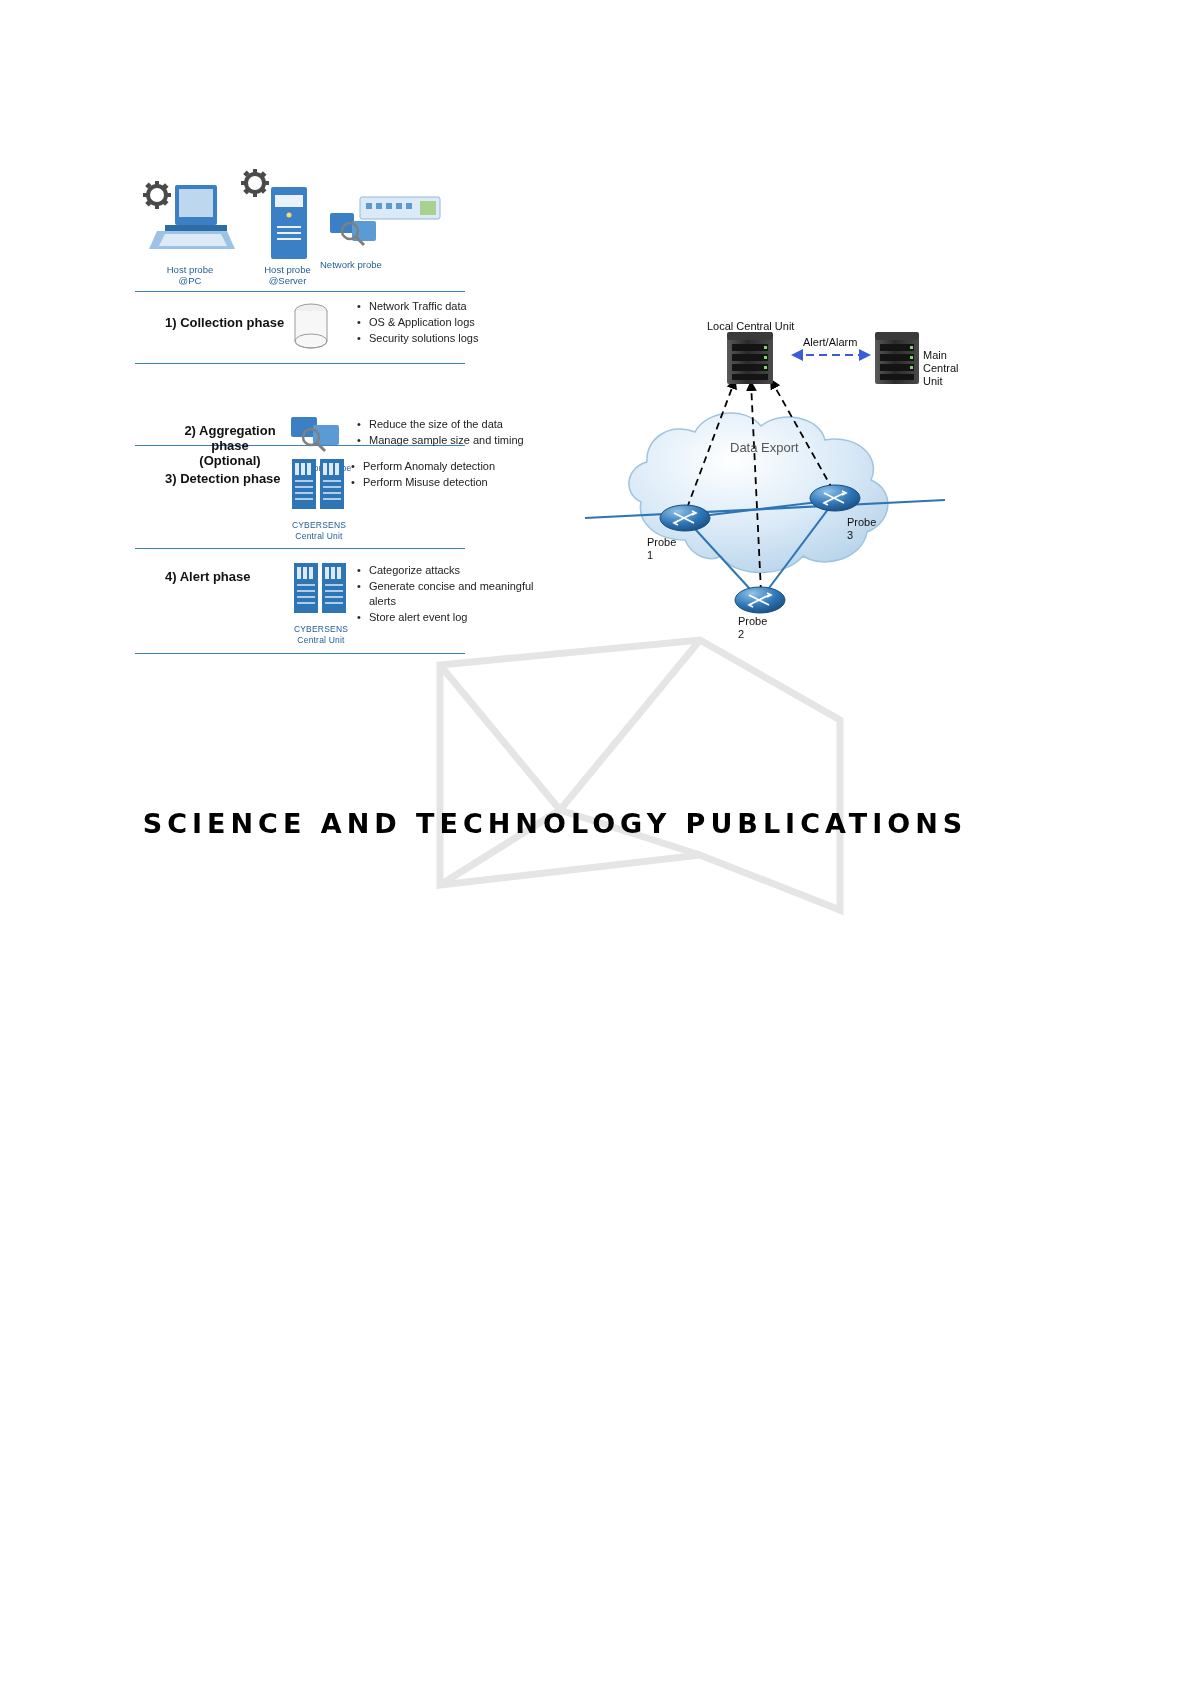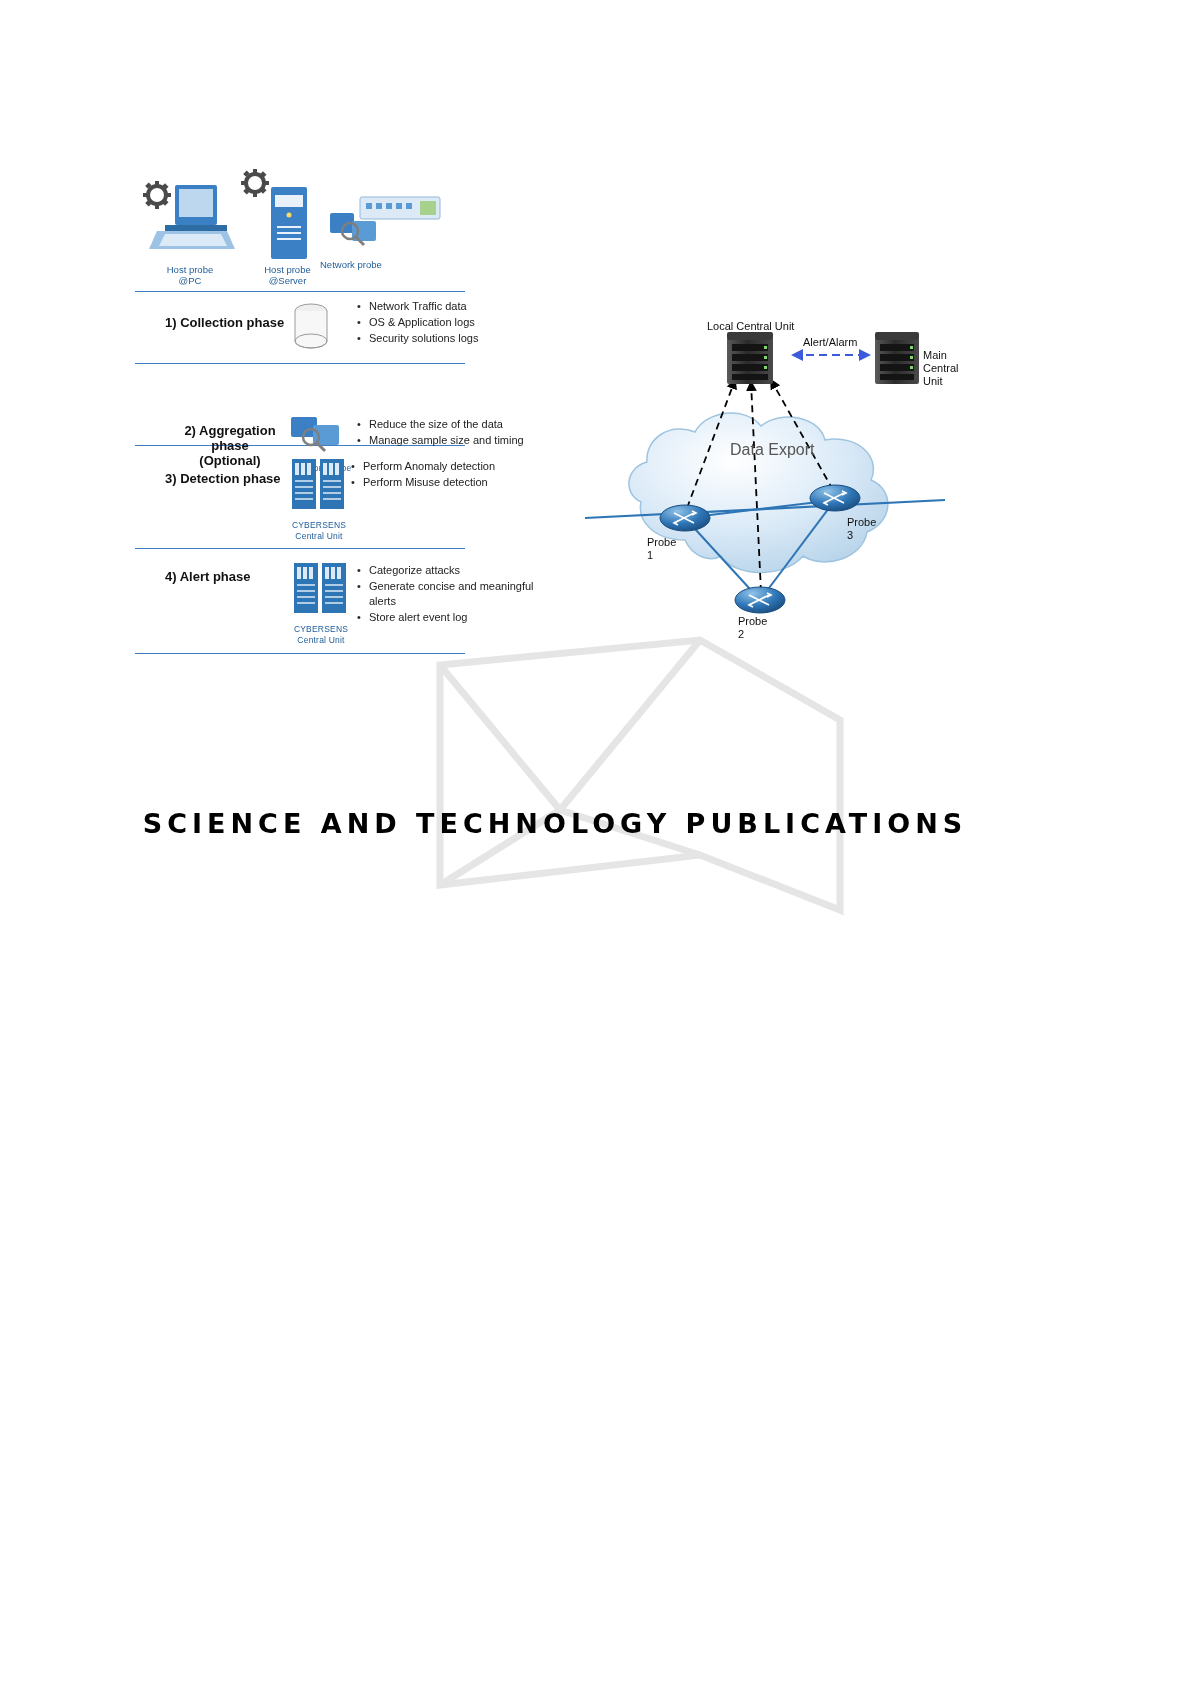--- a/index.html
+++ b/index.html
@@ -118,21 +118,21 @@
     height: 340px;
     z-index: 2;
   }
   .rf-label {
     position: absolute;
     font-size: 11px;
     color: #111;
     line-height: 1.2;
   }
   .rf-label.small {
-    font-size: 16px;
+    font-size: 13px;
     color: #555;
   }
 </style>
 </head>
 <body>
 
 <div id="watermark">
   <svg width="830" height="350" viewBox="0 0 830 350">
     <g fill="none" stroke="#e5e5e5" stroke-width="7">
       <path d="M300 55 L560 30 L700 110 L700 300 L560 245 L300 275 Z"></path>

